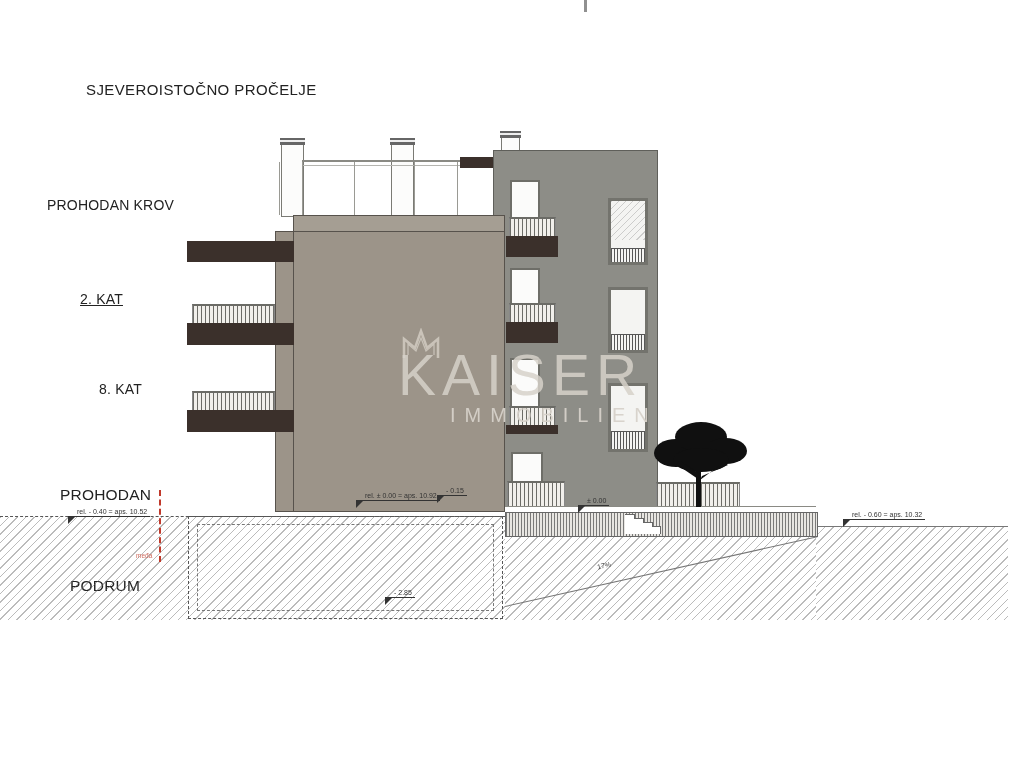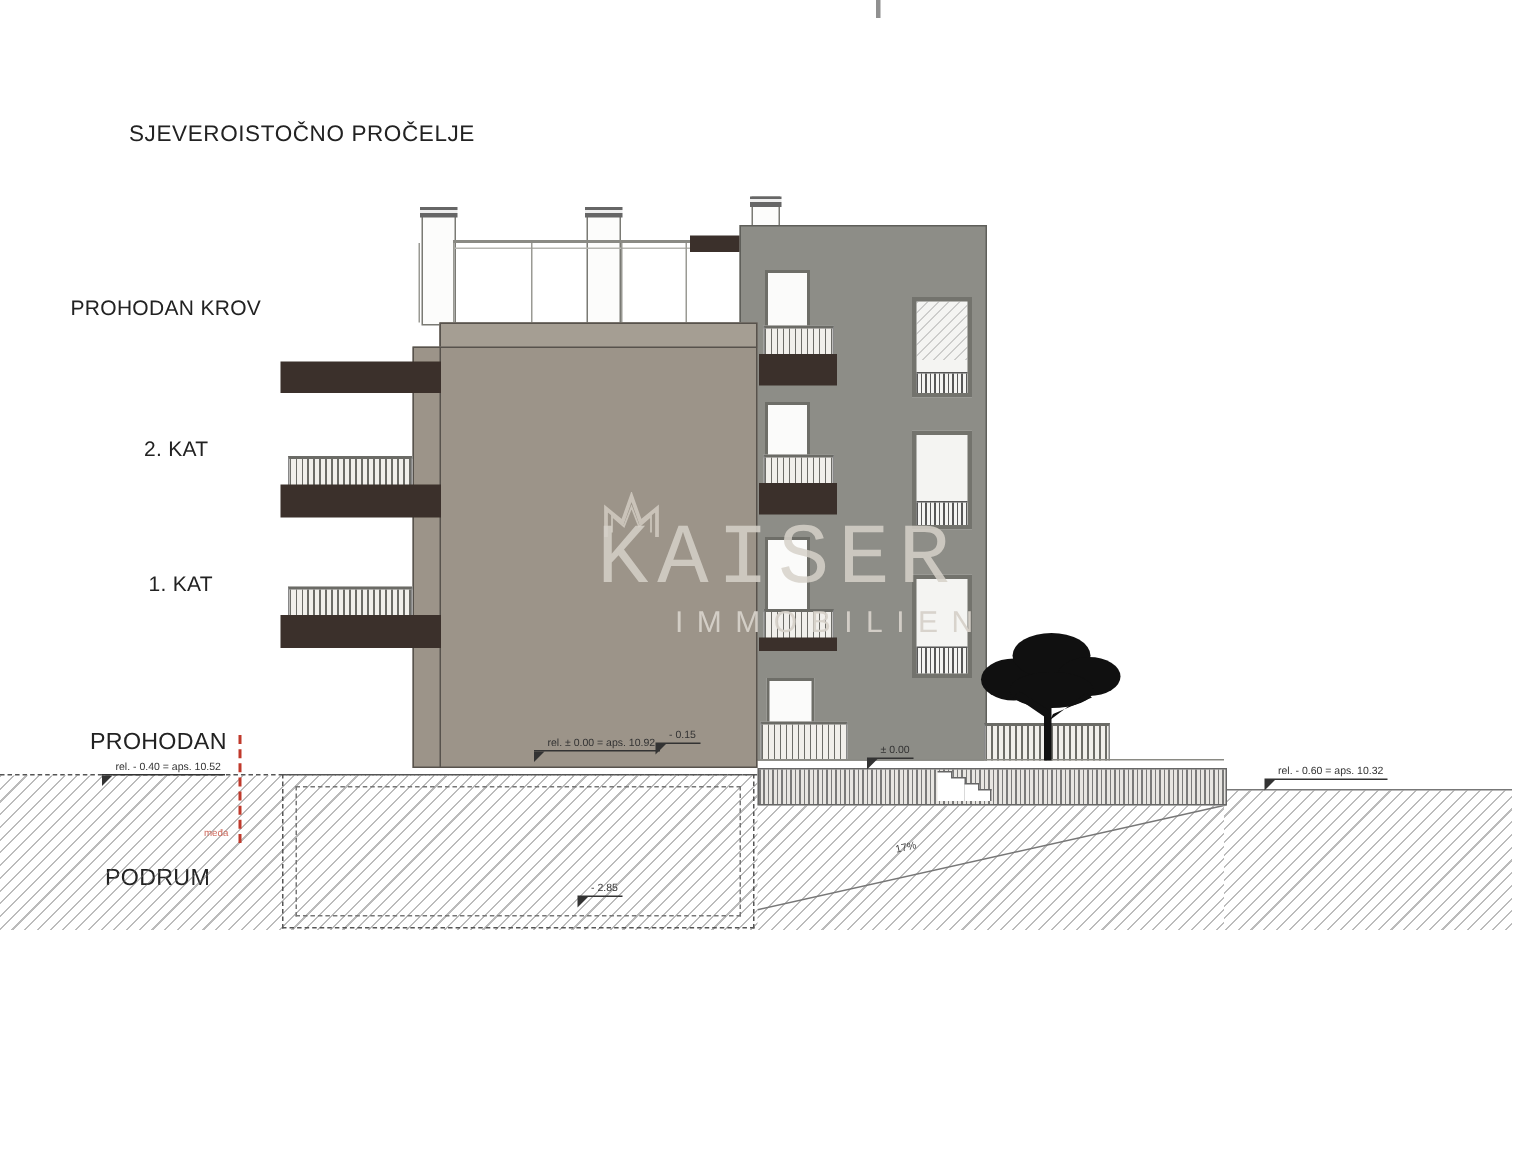--- a/index.html
+++ b/index.html
@@ -30,35 +30,35 @@
   .step{position:absolute;background:#fff;border-top:1px solid #666;border-right:1px solid #666;}
   
   .lvl{position:absolute;font-size:7px;color:#333;white-space:nowrap;height:10px;}
   .lvl .t{display:inline-block;border-bottom:1px solid #333;padding:0 3px 1px 9px;}
   .lvl .arr{position:absolute;left:0;top:9px;width:0;height:0;border-top:7px solid #333;border-right:7px solid transparent;}
   .slope-line{position:absolute;height:1px;background:#777;transform:rotate(-12.6deg);transform-origin:left top;}
   .slope-lbl{position:absolute;font-size:7px;color:#444;transform:rotate(-12.6deg);}
   .boundary{position:absolute;border-left:2px dashed #c0392b;width:0;}
   .boundary-lbl{position:absolute;font-size:6.5px;color:#cf6b5e;}
   
-  .wm-brand{position:absolute;font-family:Liberation Mono, monospace;font-size:57px;letter-spacing:6px;color:rgba(214,209,201,.85);}
+  .wm-brand{position:absolute;font-family:Liberation Sans, sans-serif;font-size:57px;letter-spacing:6px;color:rgba(214,209,201,.85);}
   .wm-sub{position:absolute;font-size:20px;letter-spacing:9px;color:rgba(214,209,201,.95);}
 </style>
 </head>
 <body>
 
 <div id="canvas">
 
   <div class="abs" style="left:584px;top:0;width:3px;height:12px;background:#909090;"></div>
 
   <div class="title" style="left:70px;top:81px;margin-left:16px;">SJEVEROISTOČNO PROČELJE</div>
 
   <div class="lbl" style="left:47px;top:197px;">PROHODAN KROV</div>
-  <div class="lbl" style="left:96px;top:291px;">2. KAT</div>
-  <div class="lbl" style="left:99px;top:381px;">1. KAT</div>
+  <div class="lbl" style="left:80px;top:291px;text-decoration:underline;">2. KAT</div>
+  <div class="lbl" style="left:99px;top:381px;">8. KAT</div>
   <div class="lbl lbl-big" style="left:60px;top:486px;">PROHODAN</div>
   <div class="lbl lbl-big" style="left:70px;top:577px;">PODRUM</div>
 
   <div class="ghatch" style="left:0;top:517px;width:505px;height:103px;"></div>
   <div class="ghatch" style="left:505px;top:535px;width:311px;height:85px;"></div>
   <div class="ghatch" style="left:816px;top:527px;width:192px;height:93px;"></div>
   <div class="dashline" style="left:0;top:516px;width:505px;"></div>
   <div class="dashline" style="left:816px;top:526px;width:192px;border-top-style:solid;border-top-color:#777;"></div>
 
   <div class="slope-line" style="left:505px;top:606px;width:320px;"></div>

